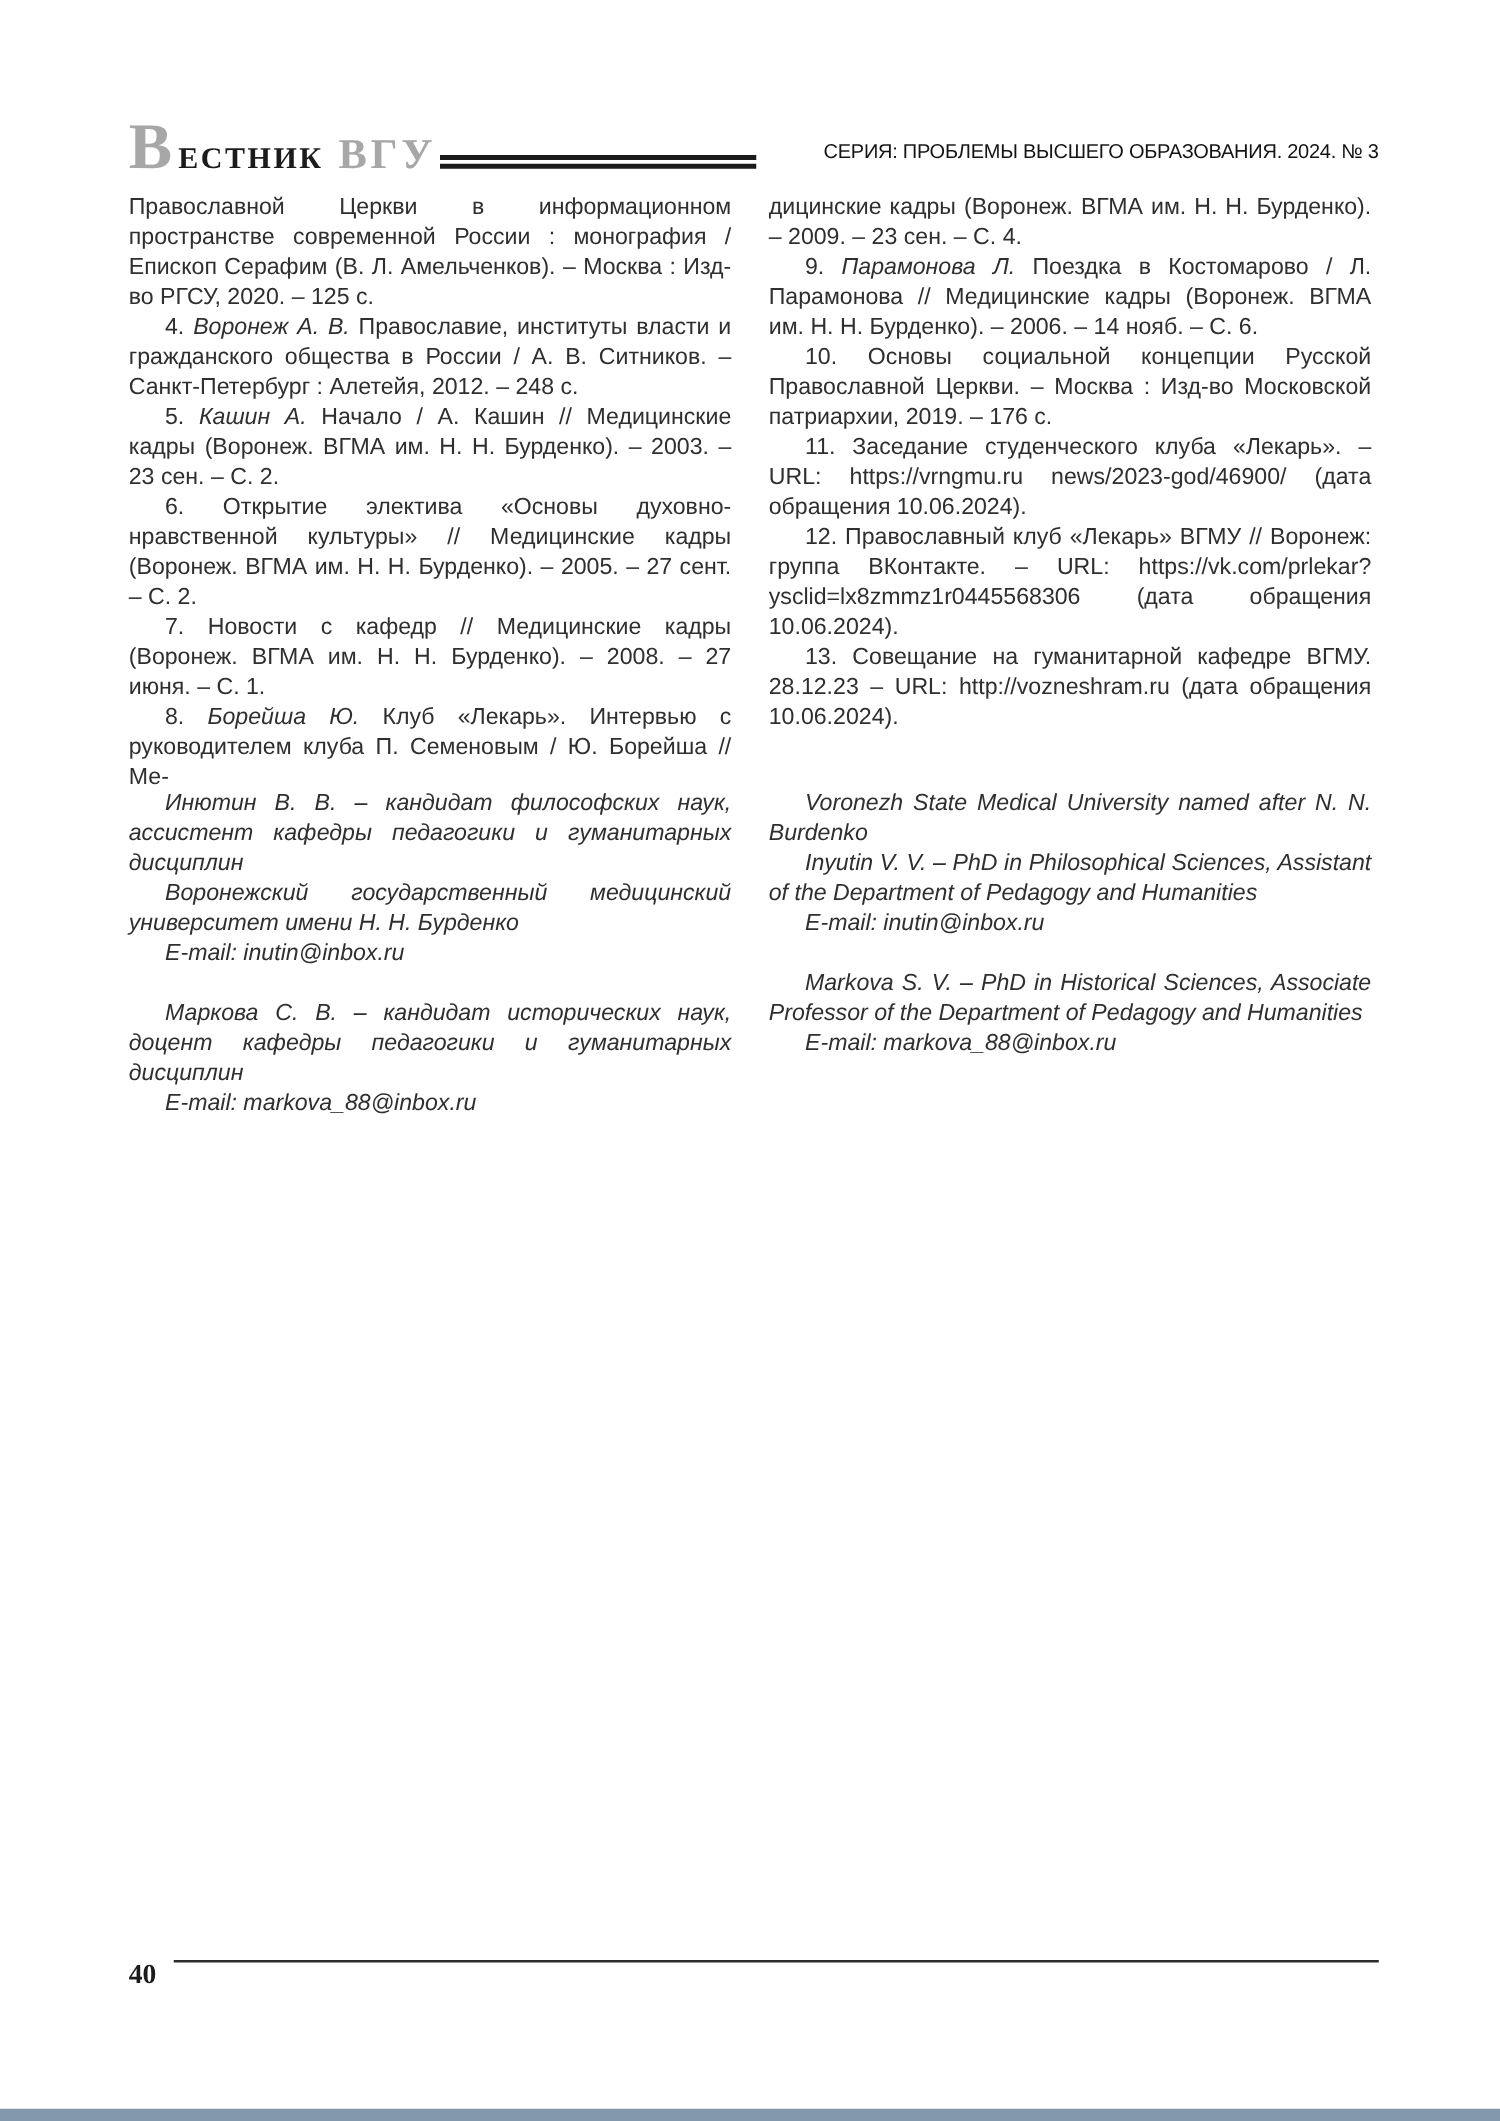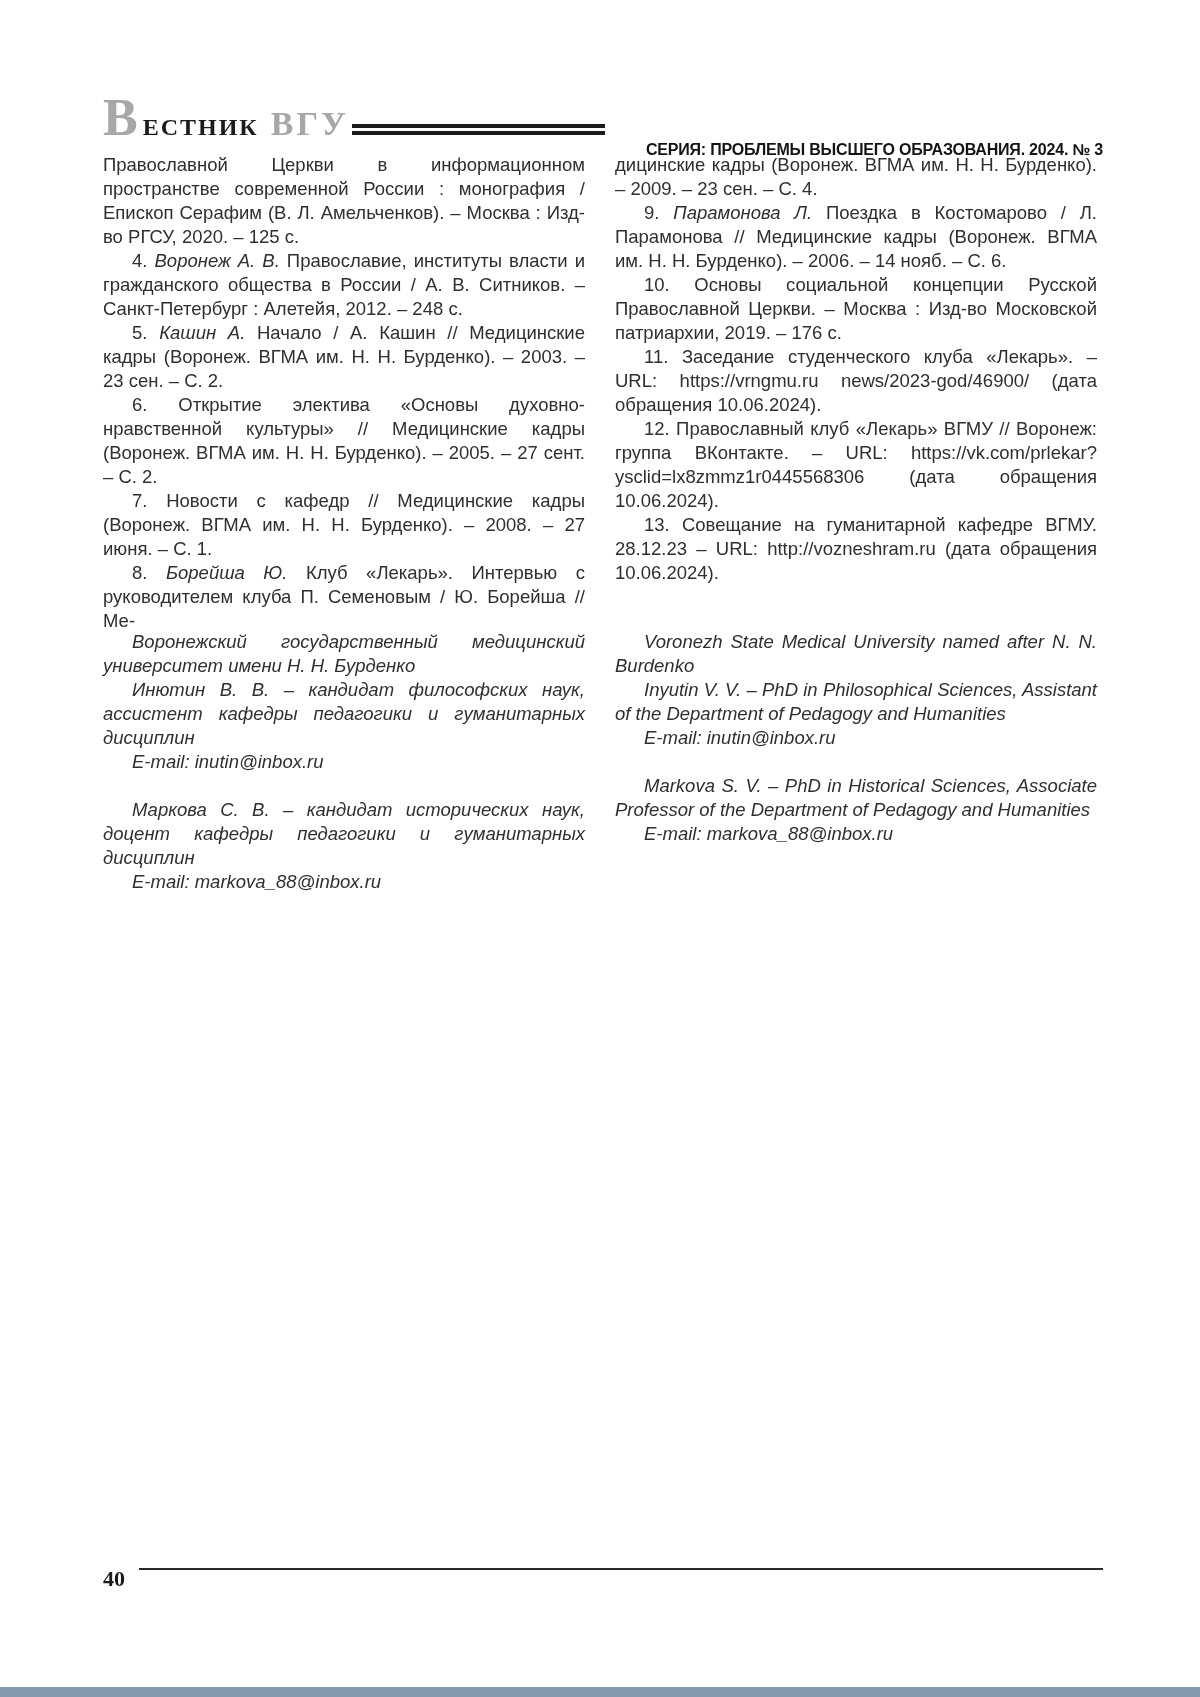--- a/index.html
+++ b/index.html
@@ -22,22 +22,22 @@
   .logo-initial{font-size:52px;line-height:1;letter-spacing:1px;}
   .logo-rest{font-size:24px;line-height:1;letter-spacing:2px;margin-left:4px;}
   .logo-vgu{font-size:34px;line-height:1;letter-spacing:3px;margin-left:12px;}
   .double-rule{
     position:absolute;left:352px;top:124px;width:253px;height:11px;
     border-top:4px solid #1b1b1b;border-bottom:4px solid #1b1b1b;
     box-sizing:border-box;
   }
   .series{
     position:absolute;right:97px;top:113px;
-    font-size:16px;font-weight:700;letter-spacing:-0.2px;
-    color:#141414;white-space:nowrap;margin-top:28px;
+    font-size:16px;font-weight:400;letter-spacing:-0.2px;
+    color:#141414;white-space:nowrap;
   }
   
   .col{
     position:absolute;top:153px;width:482px;
     font-size:18.5px;line-height:24px;
     text-align:justify;
   }
   .col-left{left:103px;}
   .col-right{left:615px;}
   .para{text-indent:29px;}
@@ -97,22 +97,22 @@
   <section class="col col-right">
       <div class="para cont"><span>дицинские кадры (Воронеж. ВГМА им. Н. Н. Бурденко). – 2009. – 23 сен. – С. 4.</span></div>
       <div class="para"><span>9. </span><span class="it">Парамонова Л.</span><span> Поездка в Костомарово / Л. Парамонова // Медицинские кадры (Воронеж. ВГМА им. Н. Н. Бурденко). – 2006. – 14 нояб. – С. 6.</span></div>
       <div class="para"><span>10. Основы социальной концепции Русской Православной Церкви. – Москва : Изд-во Московской патриархии, 2019. – 176 с.</span></div>
       <div class="para"><span>11. Заседание студенческого клуба «Лекарь». – URL: https://vrngmu.ru news/2023-god/46900/ (дата обращения 10.06.2024).</span></div>
       <div class="para"><span>12. Православный клуб «Лекарь» ВГМУ // Воронеж: группа ВКонтакте. – URL: https://vk.com/prlekar?ysclid=lx8zmmz1r0445568306 (дата обращения 10.06.2024).</span></div>
       <div class="para"><span>13. Совещание на гуманитарной кафедре ВГМУ. 28.12.23 – URL: http://vozneshram.ru (дата обращения 10.06.2024).</span></div>
     </section>
 
   <section class="authors authors-left">
+      <div class="para"><span class="it">Инютин В. В. – кандидат философских наук, ассистент кафедры педагогики и гуманитарных дисциплин</span></div>
       <div class="para"><span class="it">Воронежский государственный медицинский университет имени Н. Н. Бурденко</span></div>
-      <div class="para"><span class="it">Инютин В. В. – кандидат философских наук, ассистент кафедры педагогики и гуманитарных дисциплин</span></div>
       <div class="para"><span class="it">E-mail: inutin@inbox.ru</span></div>
       <div class="para gap"><span class="it">Маркова С. В. – кандидат исторических наук, доцент кафедры педагогики и гуманитарных дисциплин</span></div>
       <div class="para"><span class="it">E-mail: markova_88@inbox.ru</span></div>
     </section>
 
   <section class="authors authors-right">
       <div class="para"><span class="it">Voronezh State Medical University named after N. N. Burdenko</span></div>
       <div class="para"><span class="it">Inyutin V. V. – PhD in Philosophical Sciences, Assistant of the Department of Pedagogy and Humanities</span></div>
       <div class="para"><span class="it">E-mail: inutin@inbox.ru</span></div>
       <div class="para gap"><span class="it">Markova S. V. – PhD in Historical Sciences, Associate Professor of the Department of Pedagogy and Humanities</span></div>

